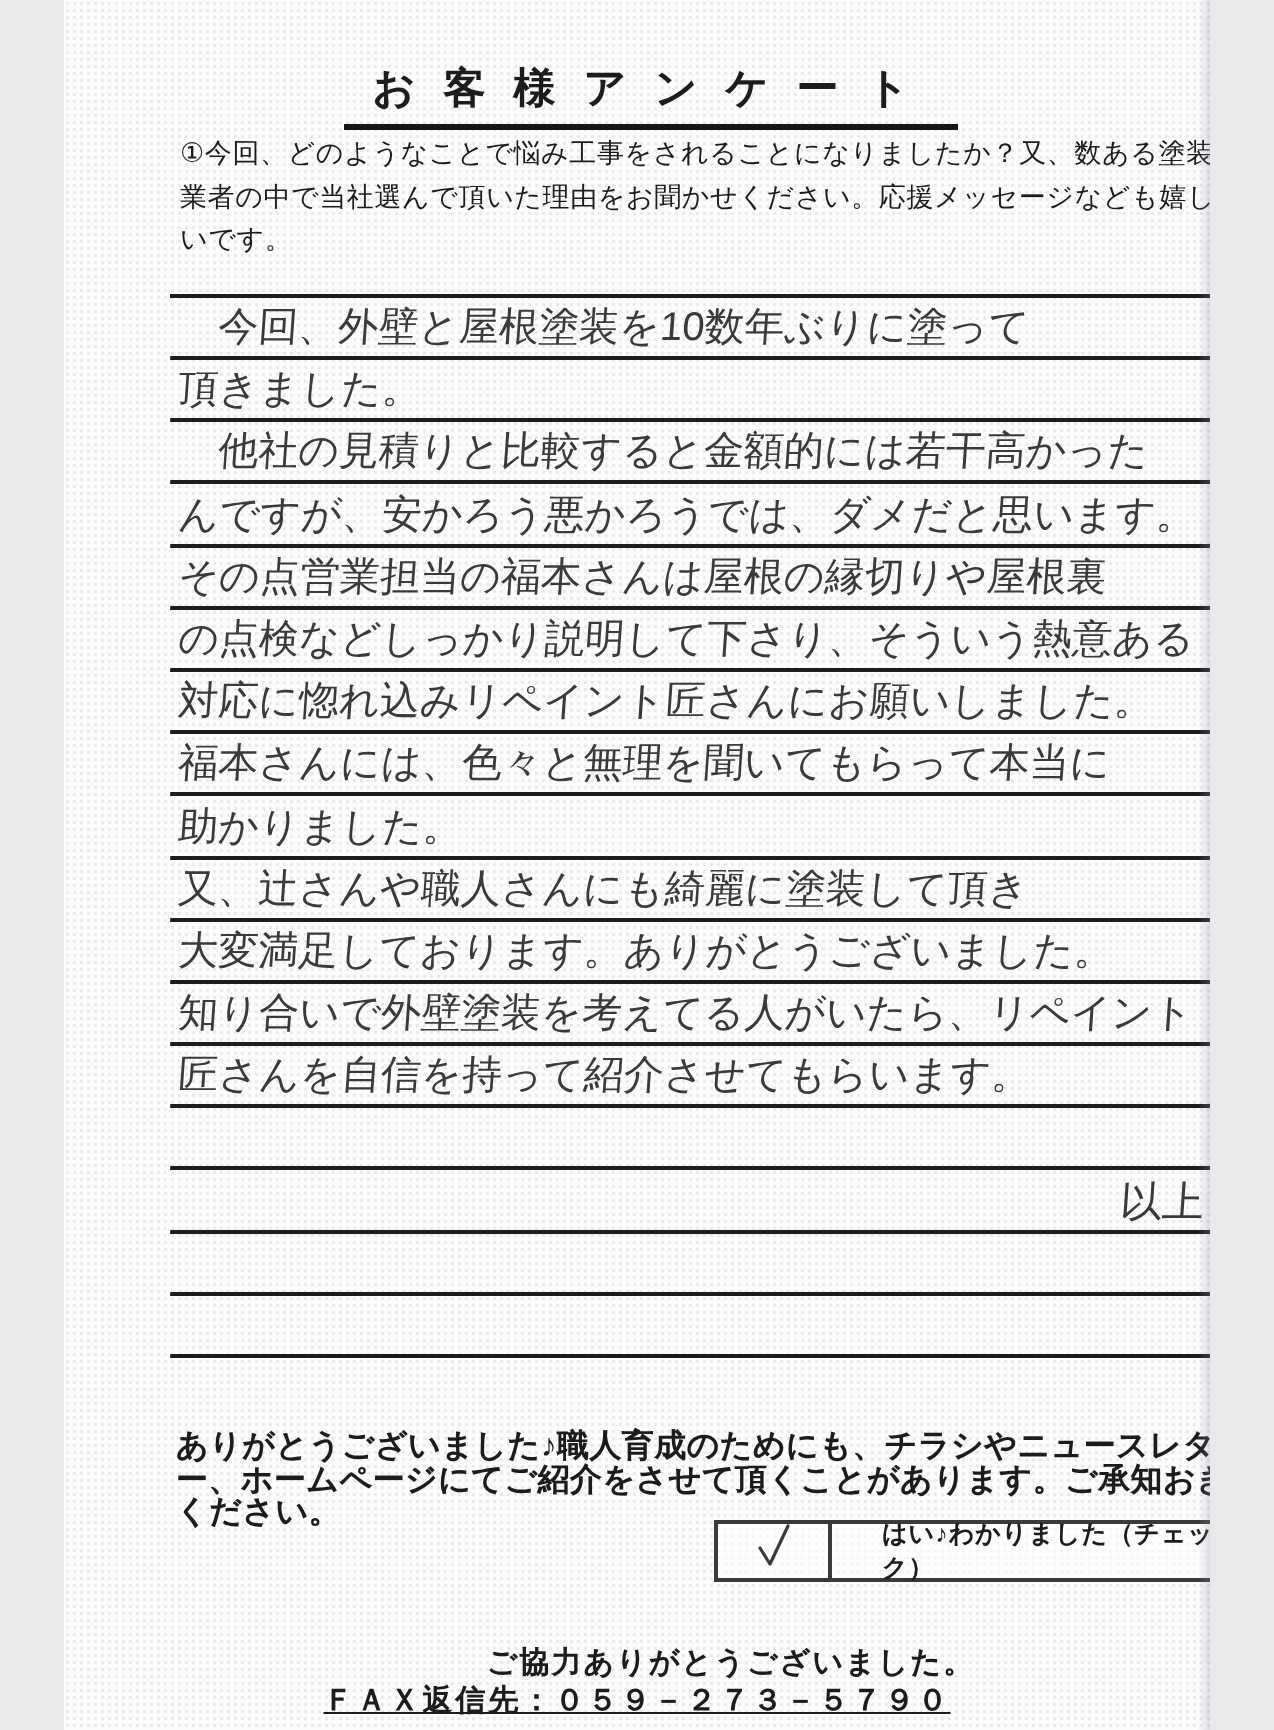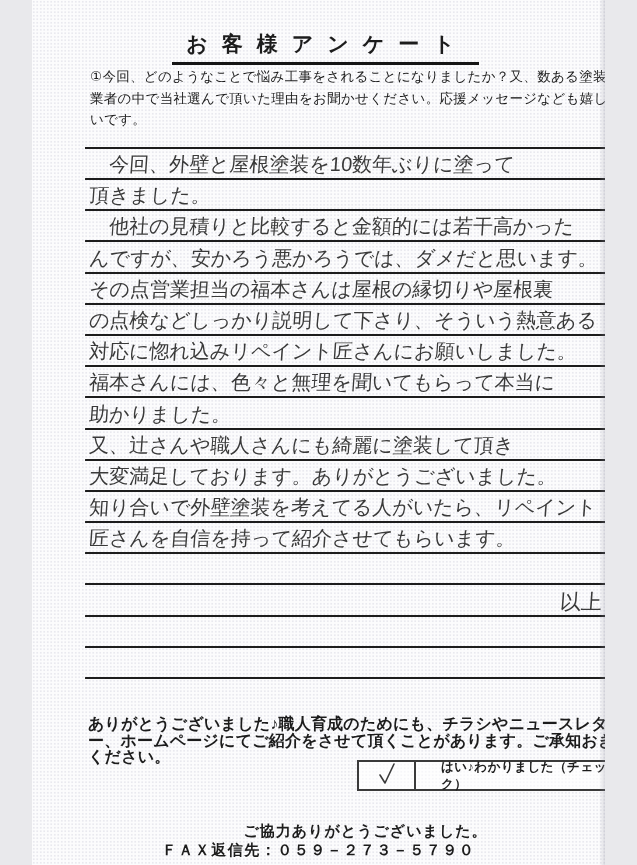--- a/index.html
+++ b/index.html
@@ -81,21 +81,21 @@
     font-size:12.5px; font-weight:600; letter-spacing:0.5px;
   }
 
   
   .thanks {
     position:absolute; top:822px; left:0; width:100%; text-align:center;
     font-size:15px; font-weight:bold; letter-spacing:1px;margin-left:47px;
   }
   .fax {
     position:absolute; top:841px; left:0; width:100%; text-align:center;
-    font-size:15px; font-weight:600; letter-spacing:1.5px;
+    font-size:15px; font-weight:600; letter-spacing:1.5px;text-decoration:underline;
   }
 </style>
 </head>
 <body>
 
 <div class="page">
 
   <div class="title-wrap">
     <span class="title-text">お客様アンケート</span>
   </div>

